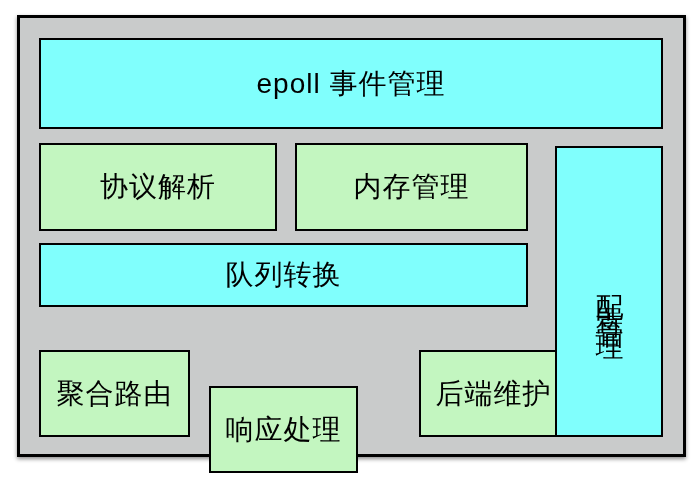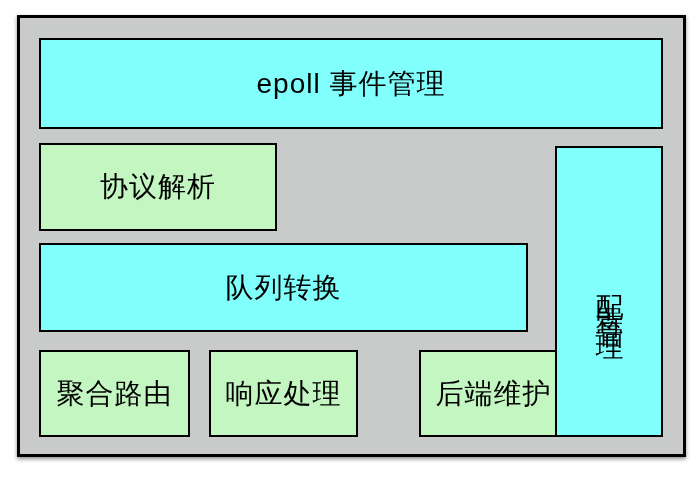--- a/index.html
+++ b/index.html
@@ -36,21 +36,21 @@
     font-size: 28px;
     font-weight: 500;
     color: #000;
     letter-spacing: 1px;
     white-space: nowrap;
   }
   
   .blk-epoll     { left: 19px;  top: 20px;  width: 624px; height: 91px; }
   .blk-protocol  { left: 19px;  top: 125px; width: 238px; height: 88px; }
   .blk-memory    { left: 275px; top: 125px; width: 233px; height: 88px; }
-  .blk-queue     { left: 19px;  top: 225px; width: 489px; height: 89px; }
+  .blk-queue     { left: 19px;  top: 225px; width: 489px; height: 64px; }
   .blk-aggregate { left: 19px;  top: 332px; width: 151px; height: 87px; }
   .blk-response  { left: 189px; top: 332px; width: 149px; height: 87px; }
   .blk-backend   { left: 359px; top: 332px; width: 149px; height: 87px; margin-left: 40px; }
   .blk-config    { left: 535px; top: 128px; width: 108px; height: 291px; }
   .vertical-text {
     writing-mode: vertical-rl;
     text-orientation: upright;
     letter-spacing: 13px;
     padding-top: 13px;
     white-space: nowrap;
@@ -63,30 +63,33 @@
   <div class="container" style="background-color: rgb(201, 203, 203);">
 
     <div class="block blk-epoll" style="background-color: rgb(128, 255, 253);">
       <span>epoll 事件管理</span>
     </div>
 
     <div class="block blk-protocol" style="background-color: rgb(195, 246, 192); font-family: Liberation Mono, monospace;">
       <span>协议解析</span>
     </div>
 
+    <div class="block blk-memory" style="background-color: rgb(195, 246, 192);">
+      <span>内存管理</span>
+    </div>
 
     <div class="block blk-queue" style="background-color: rgb(128, 255, 253);">
       <span>队列转换</span>
     </div>
 
     <div class="block blk-aggregate" style="background-color: rgb(195, 246, 192);">
       <span>聚合路由</span>
     </div>
 
-    <div class="block blk-response" style="background-color: rgb(195, 246, 192);">
+    <div class="block blk-response" style="background-color: rgb(195, 246, 192); margin-top: 36px;">
       <span>响应处理</span>
     </div>
 
     <div class="block blk-backend" style="background-color: rgb(195, 246, 192);">
       <span>后端维护</span>
     </div>
 
     <div class="block blk-config" style="background-color: rgb(128, 255, 253);">
       <span class="vertical-text">配置管理</span>
     </div>

